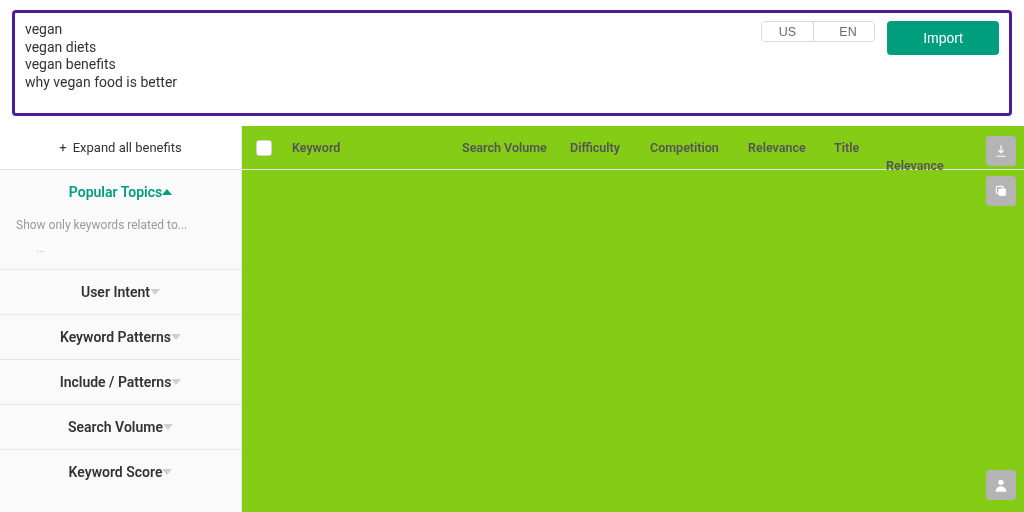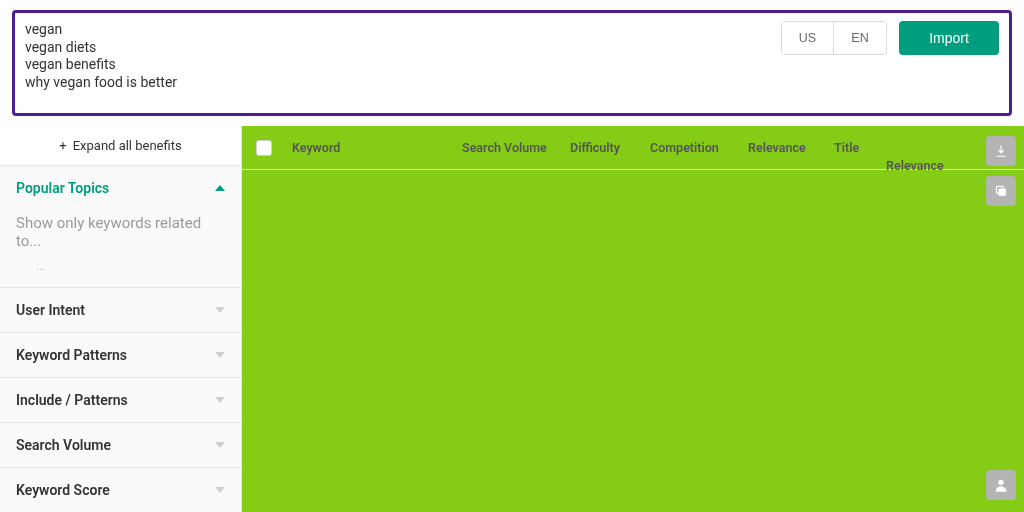--- a/index.html
+++ b/index.html
@@ -36,39 +36,40 @@
   .import-controls {
     display: flex;
     align-items: flex-start;
     gap: 12px;
   }
   .seg {
     display: flex;
     border: 1px solid #d9d9d9;
     border-radius: 4px;
     overflow: hidden;
-    height: 34px;
+    height: 21px;
+    gap: 8px;
   }
   .seg button {
     width: 52px;
     background: #fff;
     border: none;
     border-right: 1px solid #d9d9d9;
     font-size: 12.5px;
     color: #6a6a6a;
     cursor: pointer;
   }
   .seg button:last-child { border-right: none; }
   .btn-import {
     background: #009e7f;
     color: #fff;
     border: none;
     border-radius: 4px;
     height: 34px;
-    width: 100px;
+    width: 112px;
     font-size: 14px;
     cursor: pointer;
   }
 
   
   .main {
     display: flex;
     margin-top: 10px;
     height: calc(512px - 126px);
   }
@@ -93,21 +94,21 @@
     color: #333;
     cursor: pointer;
   }
   .plus-icon { font-size: 13px; color: #333; }
 
   .filter-section {
     border-bottom: 1px solid #e6e6e6;
     padding: 14px 16px;
     display: flex;
     align-items: center;
-    justify-content: space-between;
+    justify-content: center;
     cursor: pointer;
     background: #fafafa;
   }
   .filter-title {
     font-size: 14px;
     font-weight: 600;
     color: #333;
   }
   .filter-title.active { color: #009e7f; }
   .caret {
@@ -117,21 +118,21 @@
   }
   .caret-down { border-top: 6px solid #cfcfcf; }
   .caret-up { border-bottom: 6px solid #009e7f; }
 
   .popular-body {
     padding: 4px 16px 14px 16px;
     border-bottom: 1px solid #e6e6e6;
     background: #fafafa;
   }
   .popular-hint {
-    font-size: 15px;
+    font-size: 12px;
     color: #9a9a9a;
     margin-bottom: 10px;
   }
   .popular-ellipsis {
     font-size: 11px;
     color: #bfbfbf;
     text-align: left;
     padding-left: 20px;
   }
 

